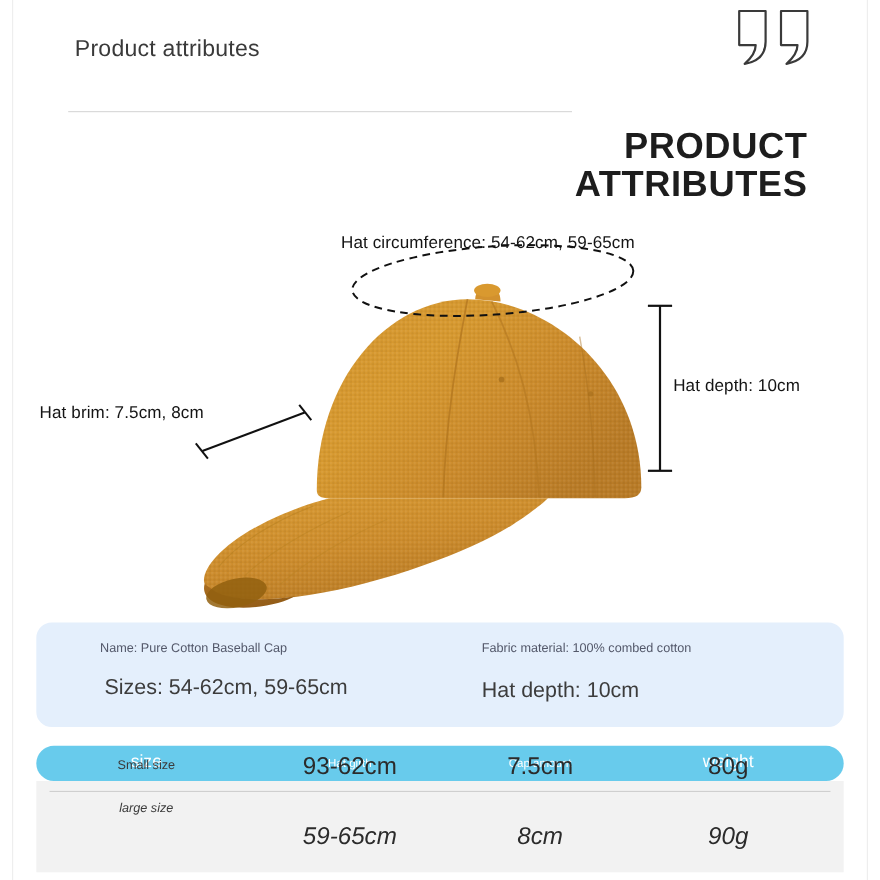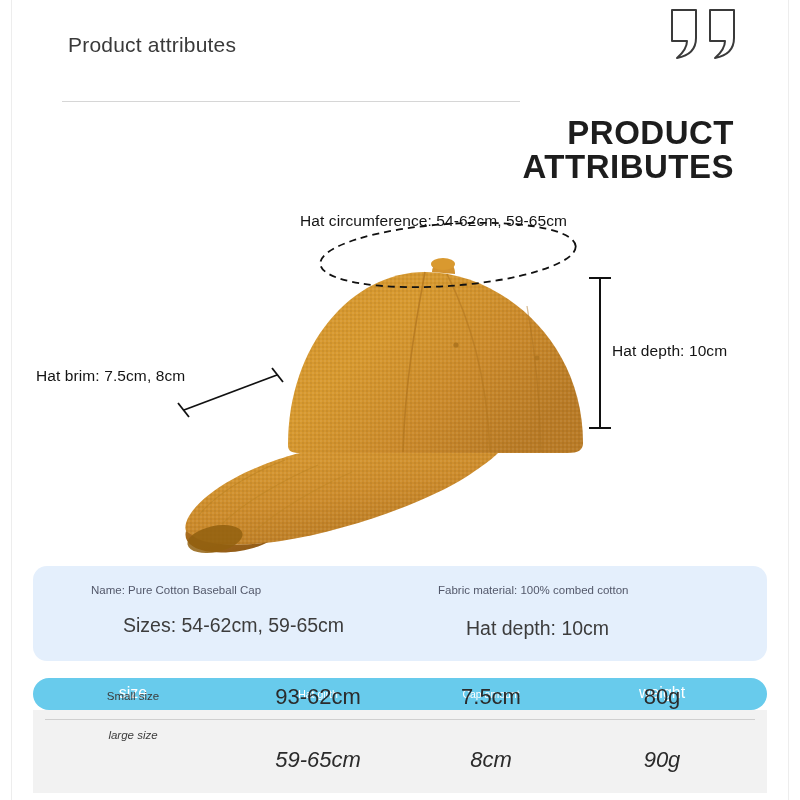--- a/index.html
+++ b/index.html
@@ -93,21 +93,21 @@
     left: 0; top: 0;
   }
   .callout {
     position: absolute;
     font-size: 15.5px;
     font-weight: 500;
     color: #141414;
     white-space: nowrap;
     letter-spacing: .1px;
   }
-  .callout-circumference { left: 300px; top: 52px; }
+  .callout-circumference { left: 310px; top: 52px; }
   .callout-brim         { left: 36px;  top: 207px; }
   .callout-depth        { left: 612px; top: 182px; }
 
   
   .info-panel {
     position: absolute;
     left: 33px;
     top: 566px;
     width: 734px;
     height: 95px;
@@ -117,21 +117,20 @@
   .info-cell { position: absolute; white-space: nowrap; }
   .info-label {
     font-size: 11.5px;
     color: #53586a;
     font-weight: 400;
   }
   .info-value {
     font-size: 19.5px;
     color: #3c3c3c;
     font-weight: 400;
-    margin-left: 28px;
   }
   .info-name     { left: 58px;  top: 18px; }
   .info-fabric   { left: 405px; top: 18px; }
   .info-sizes    { left: 62px;  top: 48px; }
   .info-depth    { left: 405px; top: 51px; }
 
   
   .spec-table {
     position: absolute;
     left: 33px;

